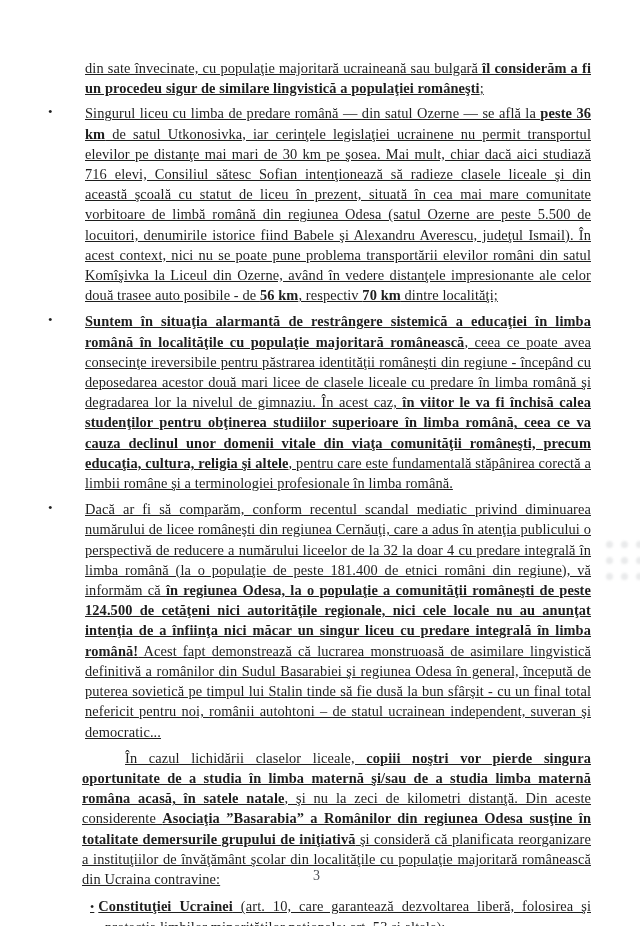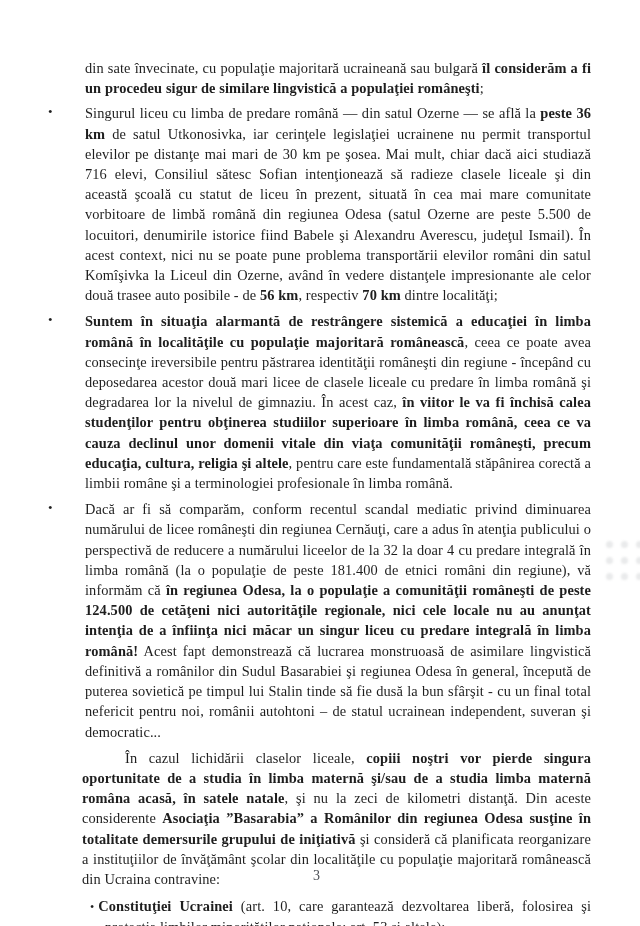--- a/index.html
+++ b/index.html
@@ -19,21 +19,21 @@
     position: absolute;
     left: 42px;
     top: 58px;
     width: 549px;
     font-size: 14.4px;
     line-height: 20.2px;
     text-align: justify;
     letter-spacing: 0.1px;
   }
   .b { font-weight: bold; }
-  p { margin: 0; }
+  p { margin: 0; text-decoration: underline; }
   .cont-para {
     margin-left: 43px;
     margin-bottom: 5px;
   }
   .bullet-item {
     position: relative;
     margin-left: 43px;
     margin-bottom: 6px;
   }
   .bullet-marker {

